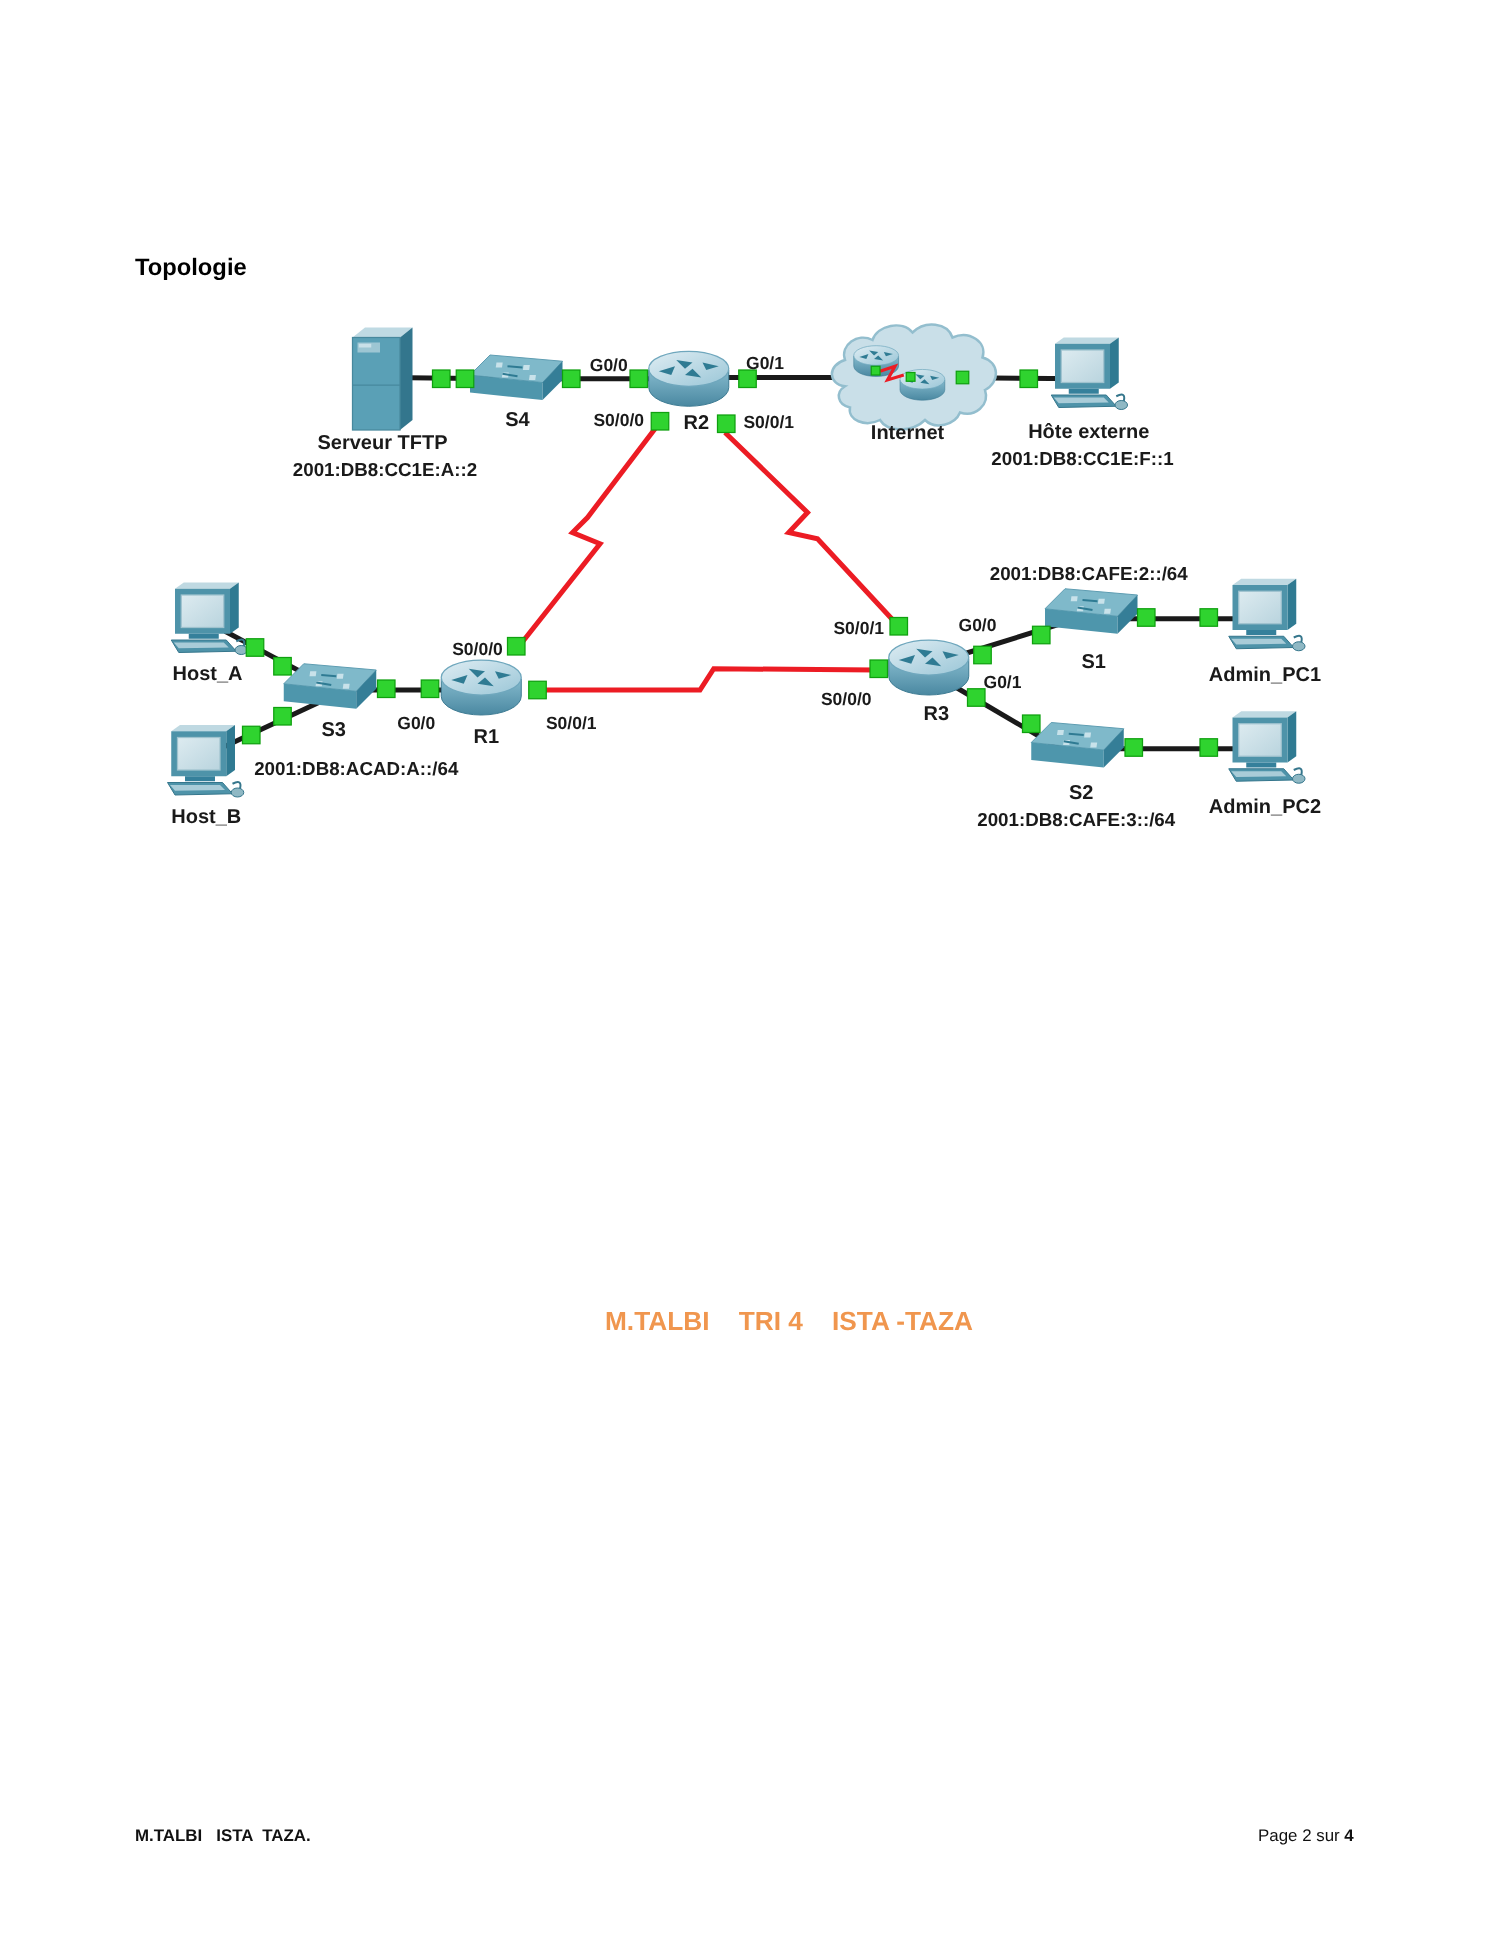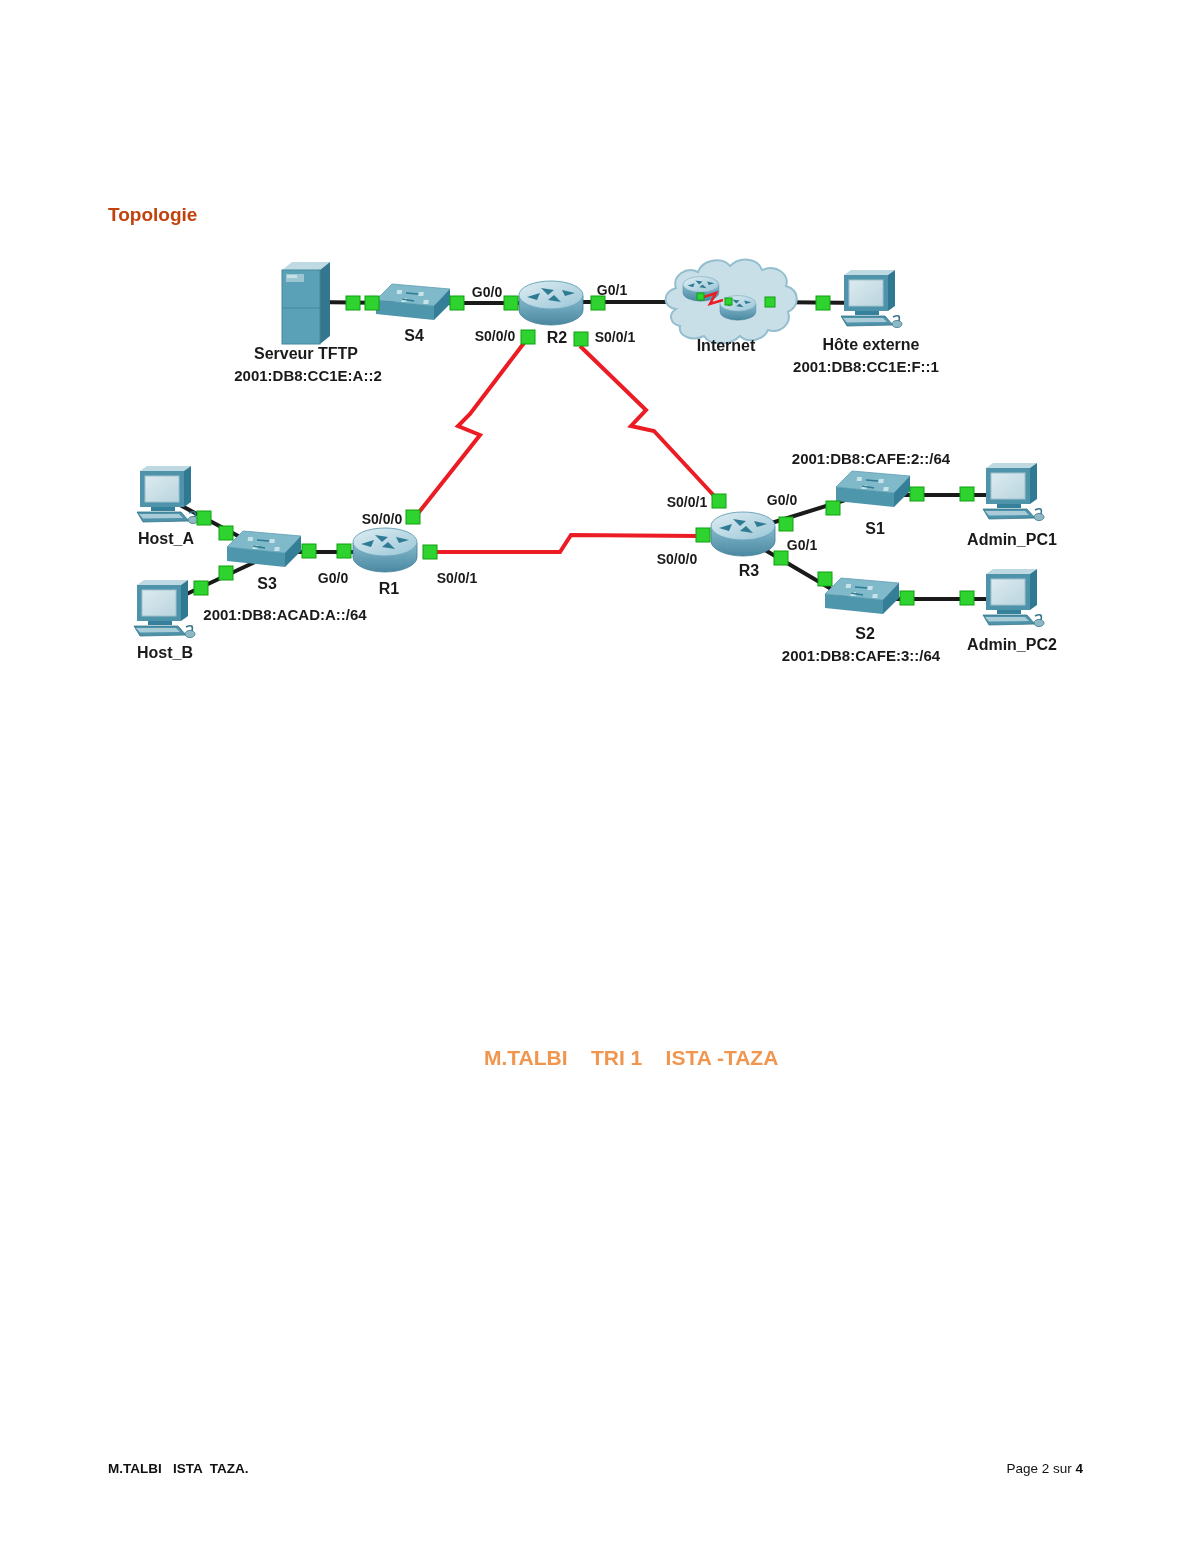--- a/index.html
+++ b/index.html
@@ -11,21 +11,21 @@
     overflow:hidden;
   }
   .doc-title{
     position:absolute;top:98px;left:0;right:0;
     text-align:center;
     font-size:27px;font-weight:bold;color:#111;
     letter-spacing:0.5px;
   }
   .section-heading{
     position:absolute;top:204px;left:108px;
-    font-size:19px;font-weight:bold;color:#c2410c;
+    font-size:19px;font-weight:bold;color:#000000;
   }
   .topology-svg{
     position:absolute;top:0;left:0;
   }
   .watermark{
     position:absolute;top:1046px;left:484px;
     font-size:21px;font-weight:bold;
     white-space:pre;
   }
   .footer{
@@ -218,20 +218,20 @@
       <text class="dev-label" x="749" y="576">R3</text>
       <text class="net-label" x="871" y="464">2001:DB8:CAFE:2::/64</text>
       <text class="dev-label" x="875" y="534">S1</text>
       <text class="dev-label" x="1012" y="545">Admin_PC1</text>
       <text class="dev-label" x="865" y="639">S2</text>
       <text class="net-label" x="861" y="661">2001:DB8:CAFE:3::/64</text>
       <text class="dev-label" x="1012" y="650">Admin_PC2</text>
     </g>
   </svg>
 
-  <div class="watermark" style="color: rgb(240, 150, 78);">M.TALBI    TRI 1    ISTA -TAZA</div>
+  <div class="watermark" style="color: rgb(240, 150, 78);">M.TALBI    TRI 4    ISTA -TAZA</div>
 
   <div class="footer">
     <span class="footer-left">M.TALBI   ISTA  TAZA.</span>
     <span class="footer-right"><span>Page 2 sur </span><span class="pagenum">4</span></span>
   </div>
 
 </div>
 
 </body></html>

